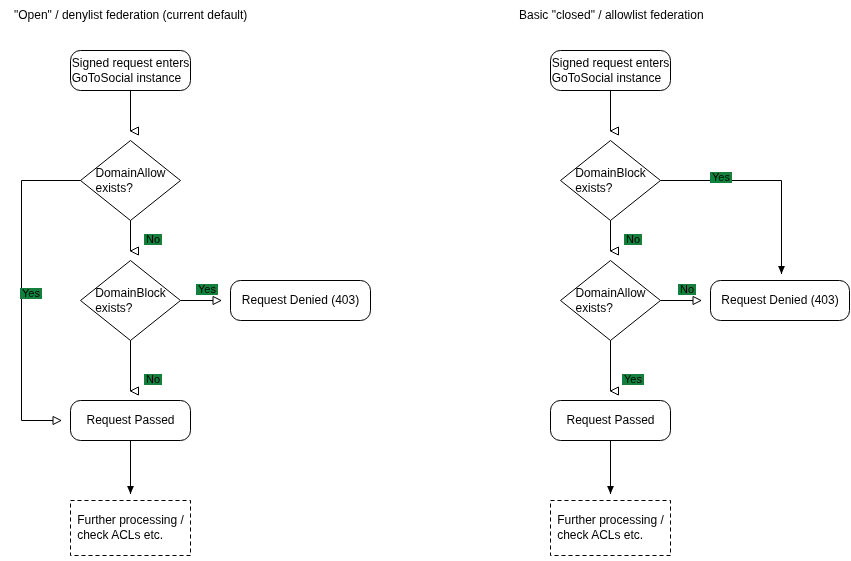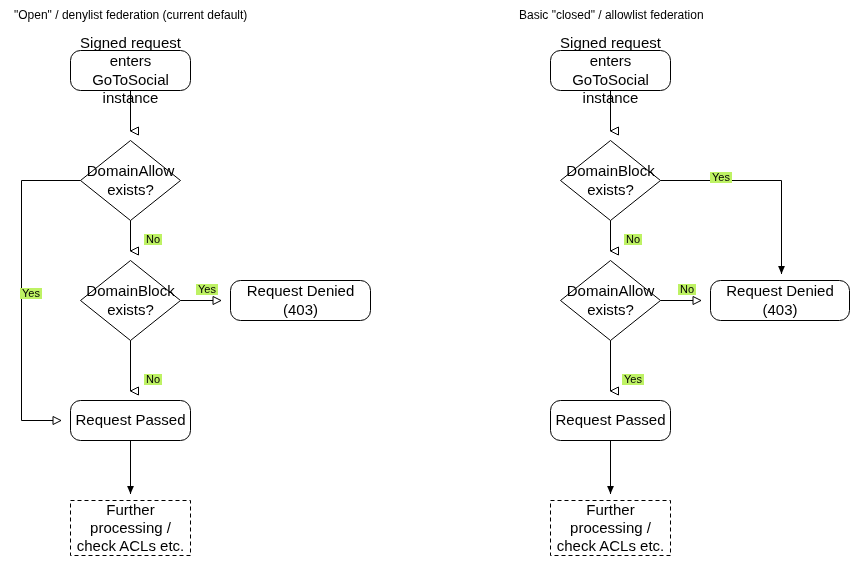--- a/index.html
+++ b/index.html
@@ -25,33 +25,33 @@
     left: 0;
     top: 0;
     width: 851px;
     height: 561px;
   }
   .node-label {
     position: absolute;
     display: flex;
     align-items: center;
     justify-content: center;
-    text-align: center;
+    text-align: left;
     line-height: 1.22;
-    font-size: 15px;
+    font-size: 12px;
     color: #000000;
     white-space: pre-line;
     pointer-events: none;
     border-radius: 17px;
   }
   .edge-label {
     position: absolute;
     font-size: 11px;
     color: #000000;
-    background: #bef264;
+    background: #15803d;
     padding: 0 2px;
     line-height: 1;
     white-space: nowrap;
   }
   .title-label {
     position: absolute;
     font-size: 12px;
     color: #000000;
     white-space: nowrap;
   }

